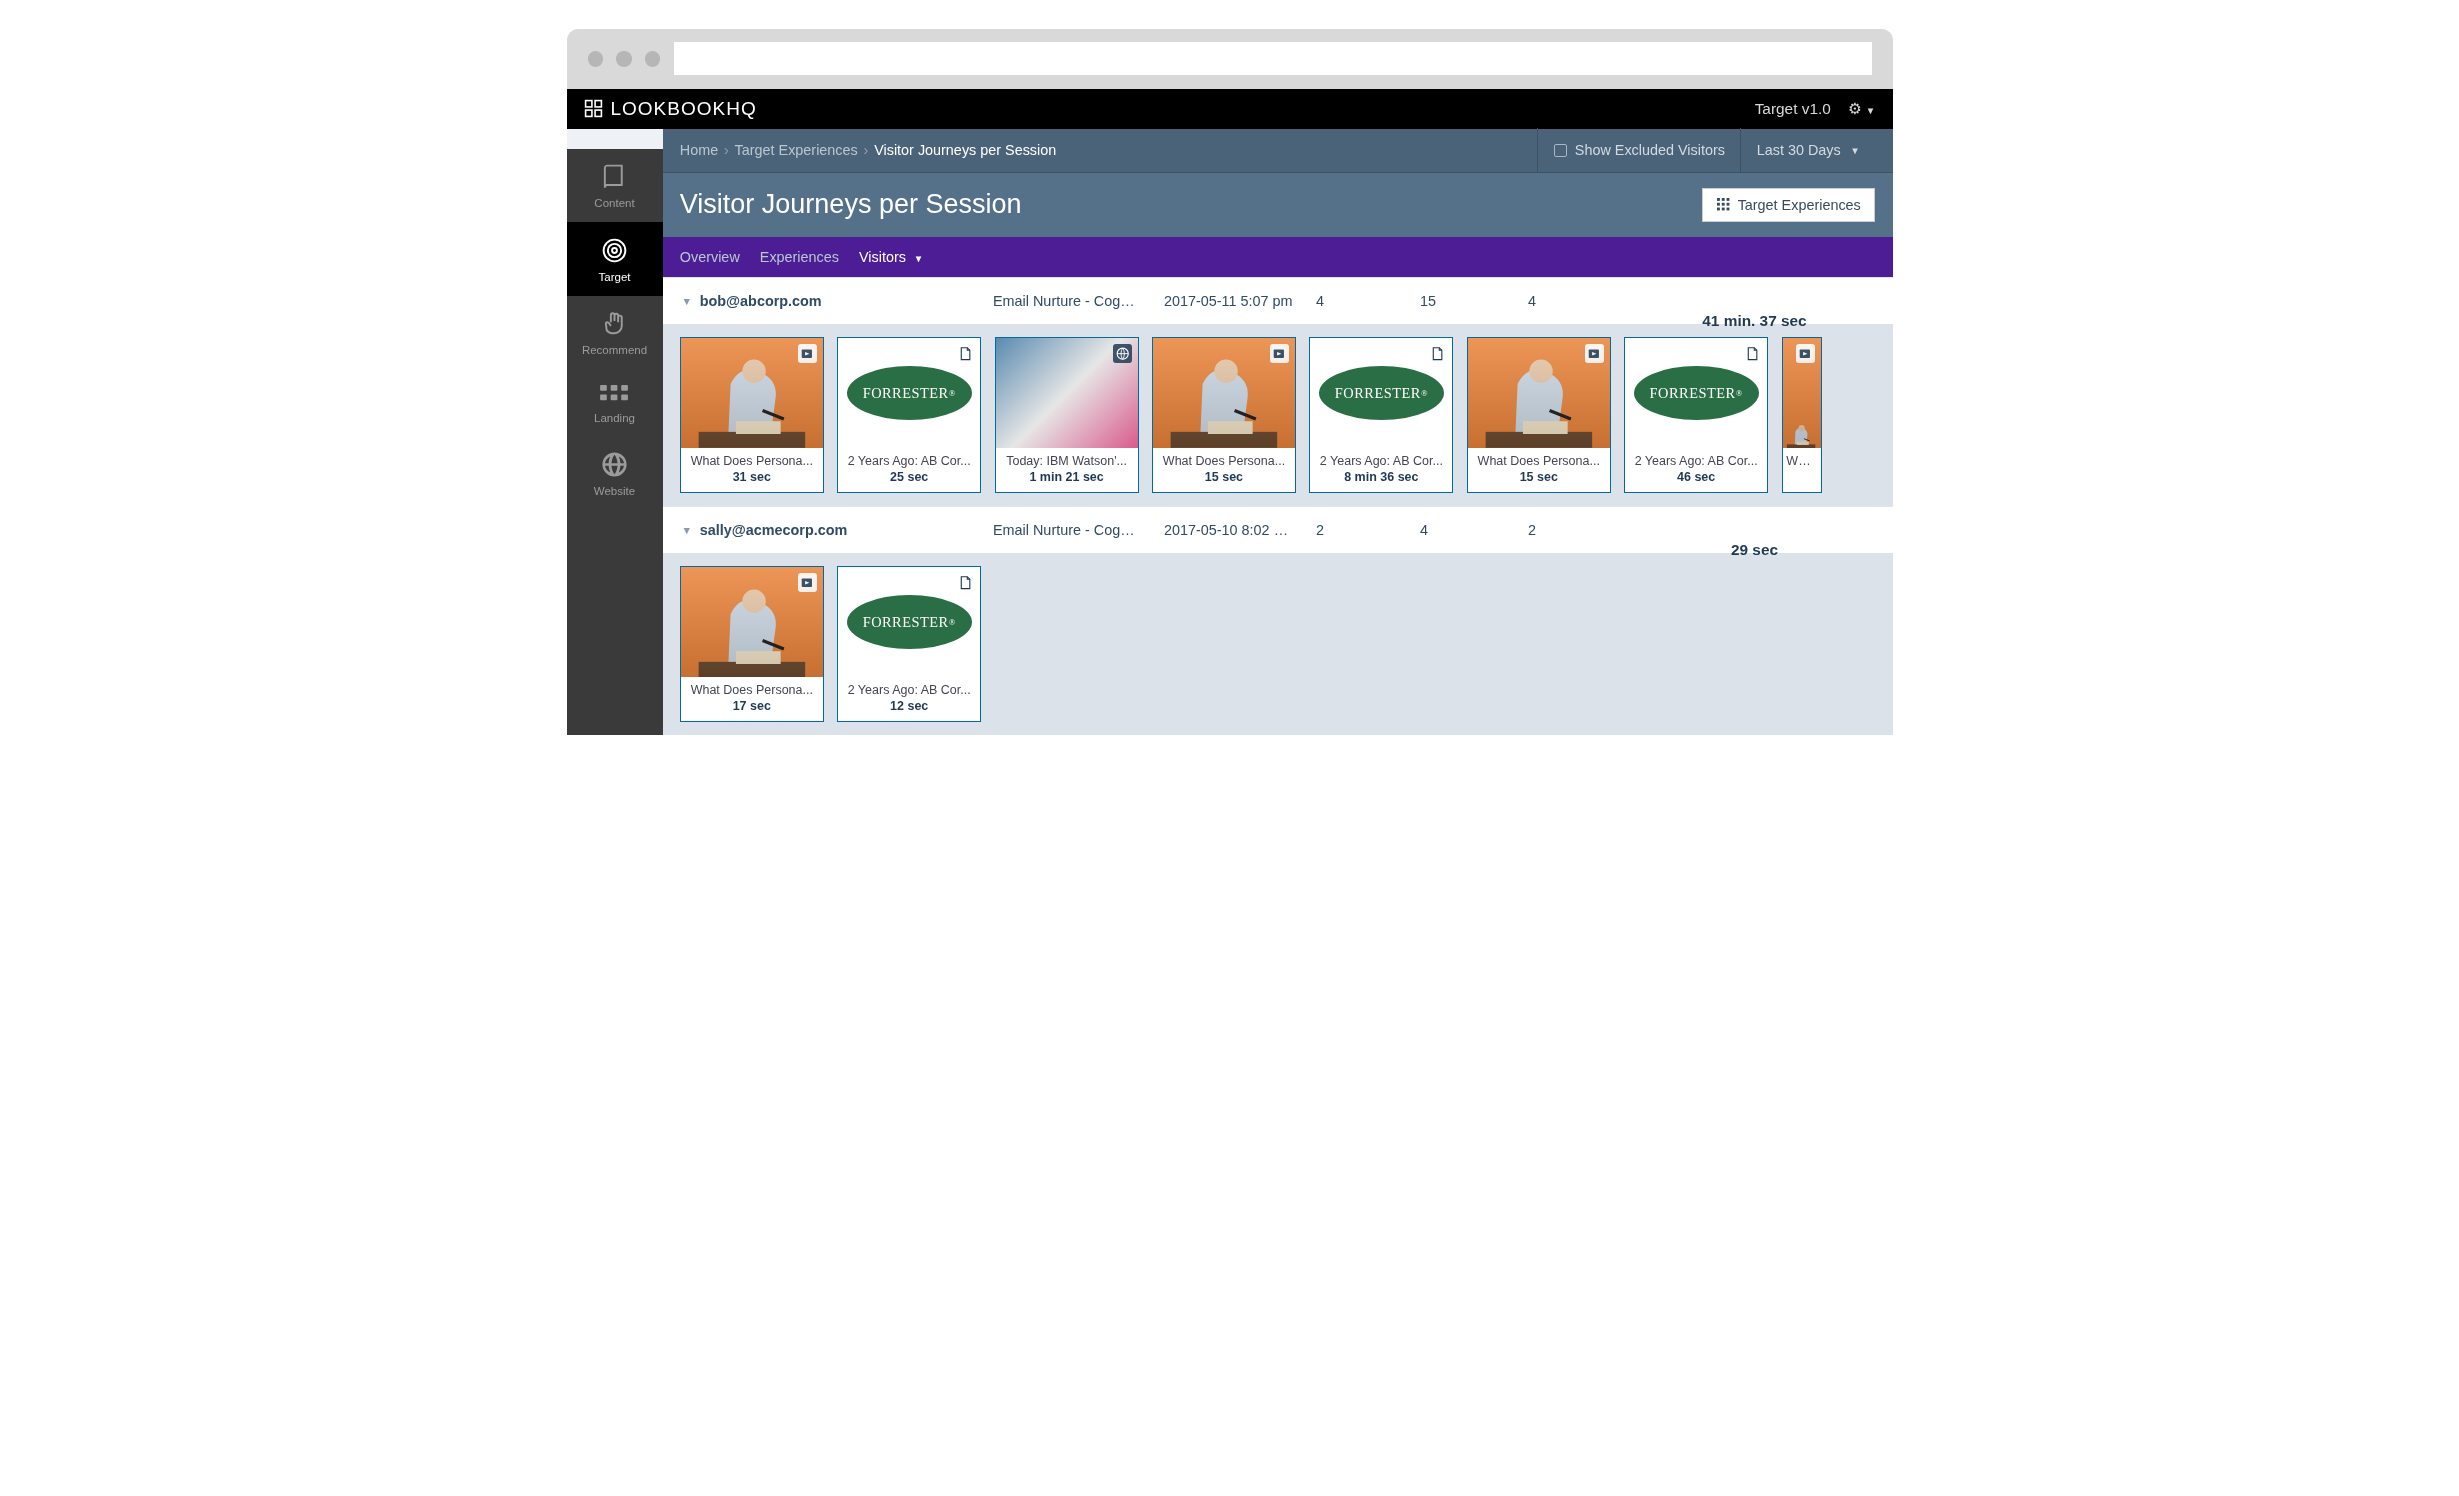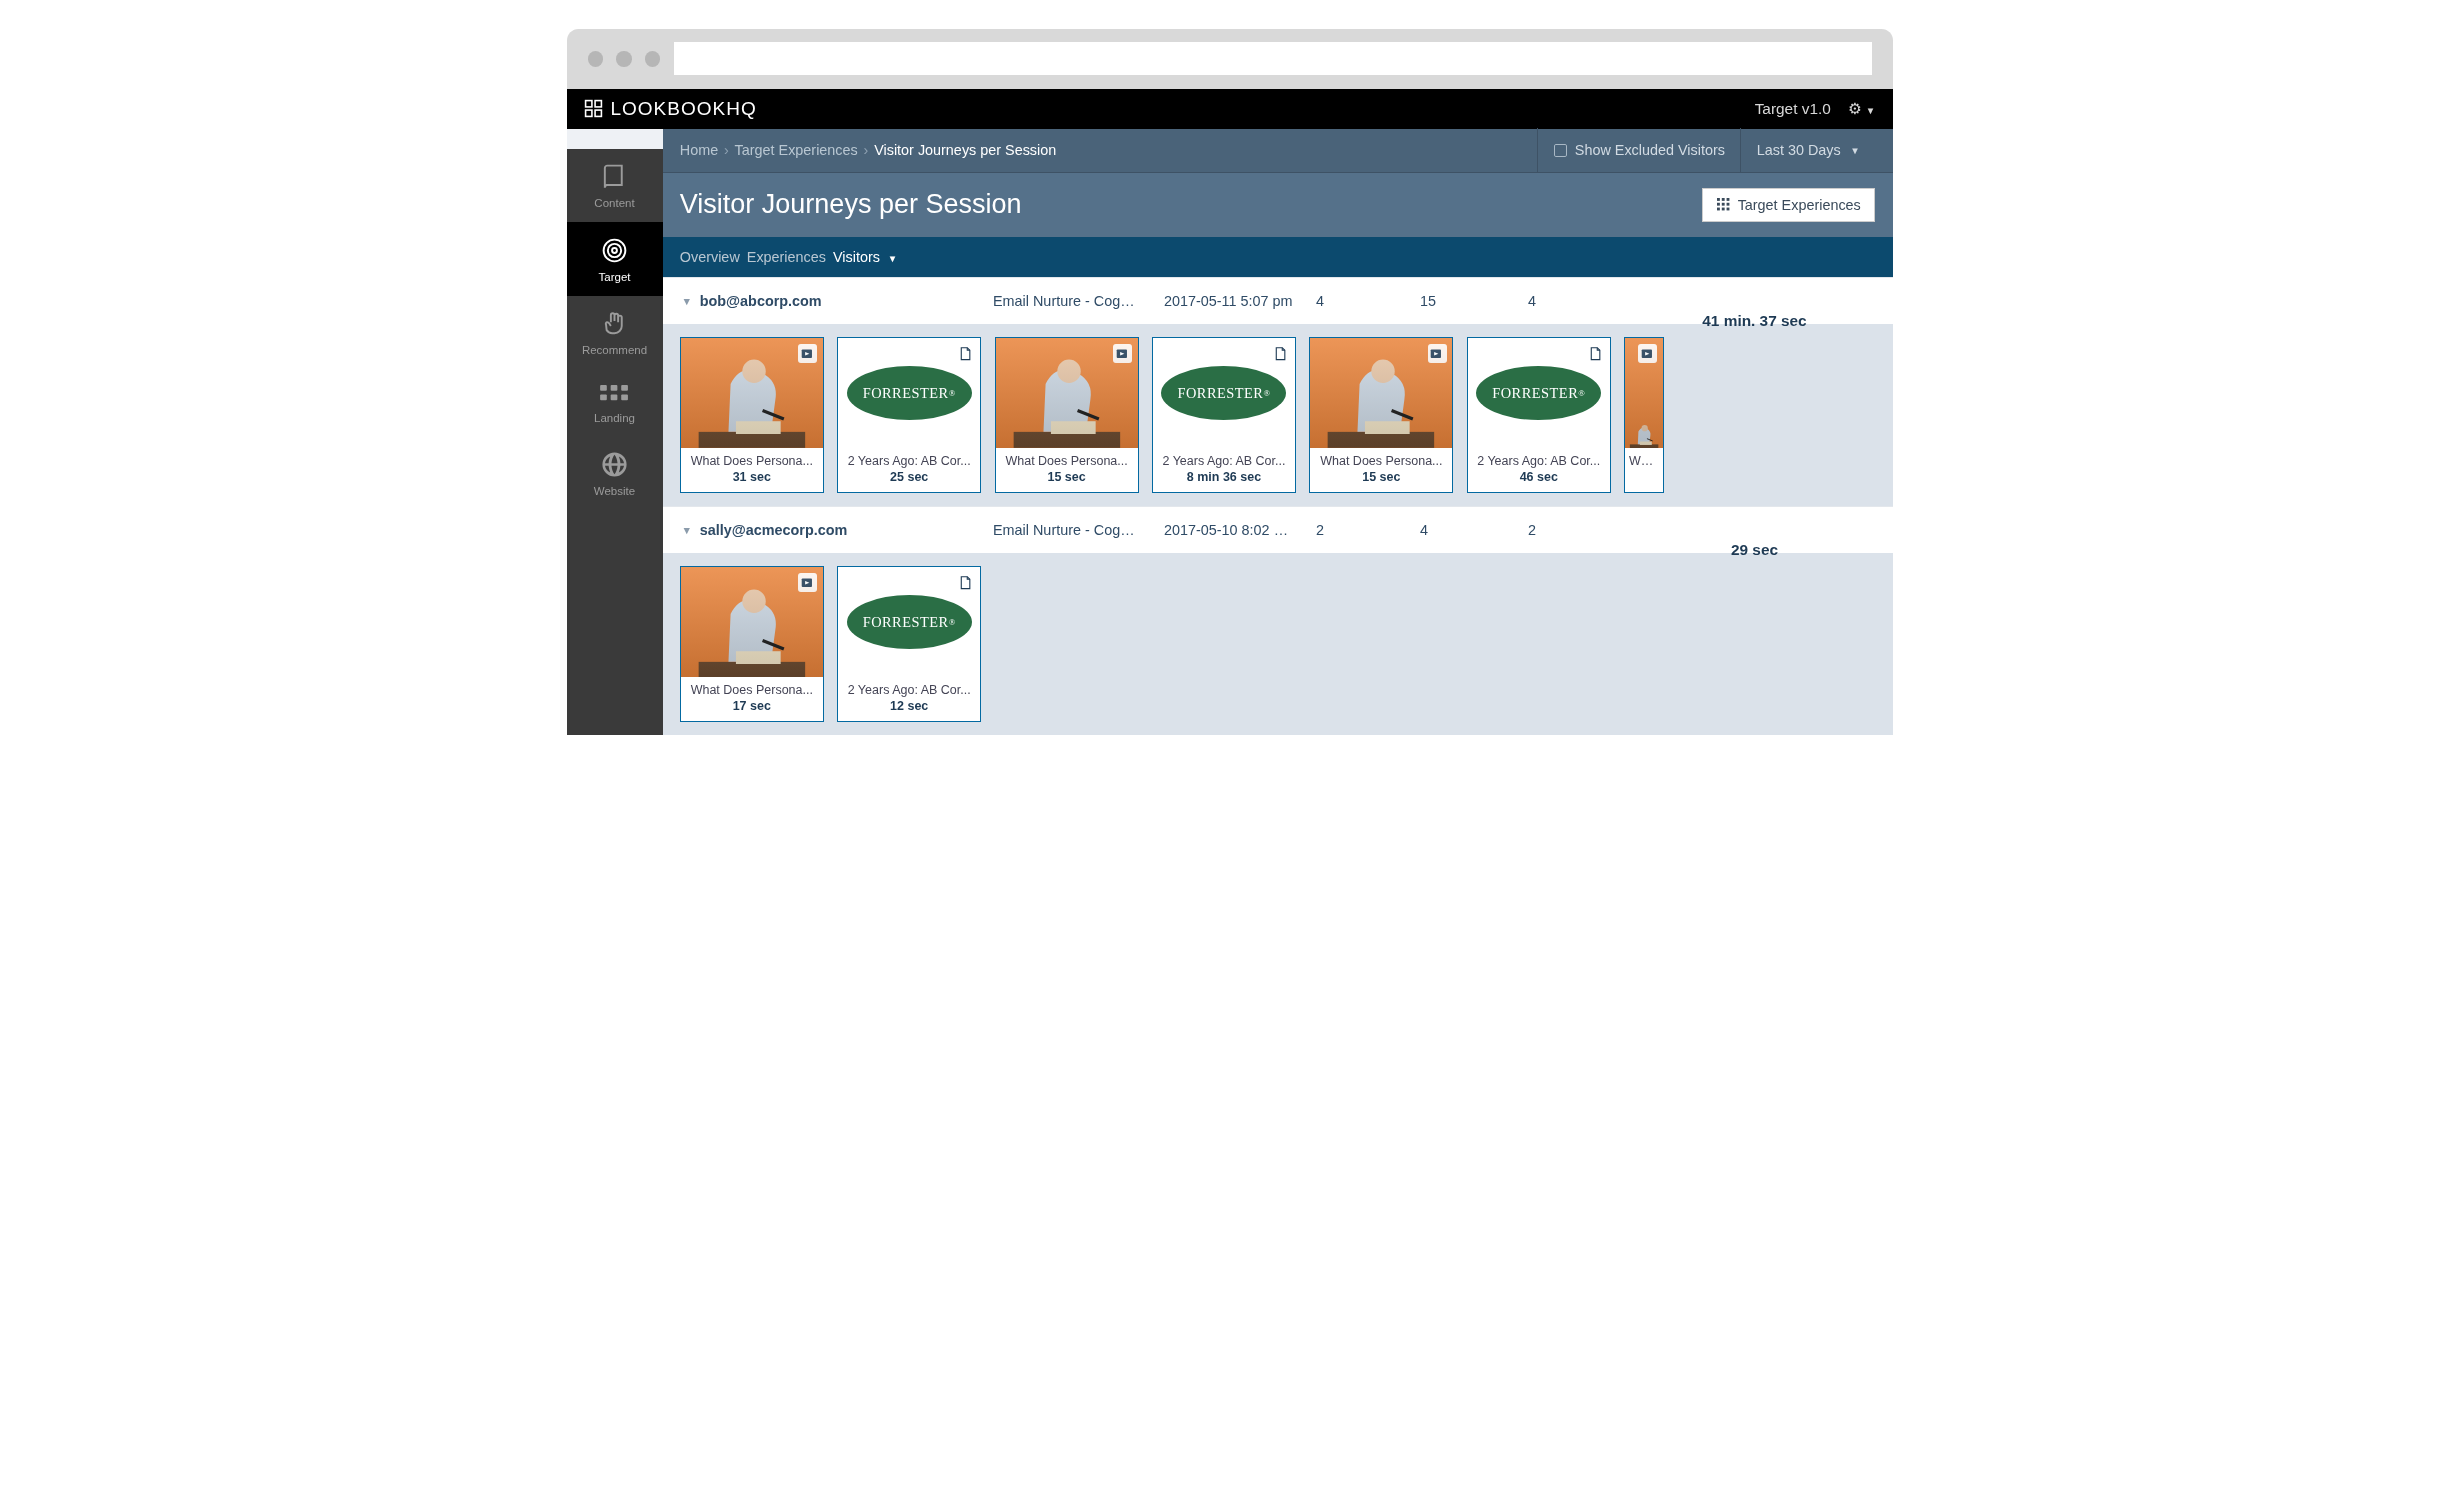--- a/index.html
+++ b/index.html
@@ -46,21 +46,21 @@
 .excluded-box { width: 13.4px; height: 13.4px; border: 1.4px solid #a9b8c5; border-radius: 1.9px; display: inline-block; }
 .date-filter { border-left: 1px solid #3e5265; padding: 0 15.4px; height: 44px; display: flex; align-items: center; gap: 5.8px; cursor: pointer; }
 
 
 .page-header { background: #55718a; display: flex; align-items: center; padding: 15.4px 17.3px 15.4px; }
 .page-title { color: #fff; font-size: 27px; font-weight: 300; }
 .target-exp-btn { margin-left: auto; background: #fff; border: 1px solid #ccc; padding: 7.7px 13.4px; font-size: 14.4px; color: #3a4a5a; cursor: pointer; display: flex; align-items: center; gap: 7.7px; }
 .grid-icon { display: inline-flex; }
 
 
-.tabs { background: #0c4a6e; display: flex; align-items: center; padding: 0 17.3px; gap: 7px; height: 40px; }
+.tabs { background: #4c1d95; display: flex; align-items: center; padding: 0 17.3px; gap: 20px; height: 40px; }
 .tab { color: #b9c7d2; font-size: 14.4px; cursor: pointer; }
 .tab.active { color: #fff; font-weight: 500; }
 
 
 .table-head { background: #445d73; color: #e5ecf3; display: flex; align-items: center; height: 44px; font-size: 14.4px; }
 .col { padding: 0 11.5px; white-space: nowrap; overflow: hidden; text-overflow: ellipsis; }
 .c-visitor     { width: 319px; padding-left: 19px; }
 .c-experience  { width: 171px; }
 .c-visit-time  { width: 152px; }
 .c-engagement  { width: 104px; }
@@ -274,20 +274,33 @@
                   <div class="forrester-oval">FORRESTER<span class="small">®</span></div>
                   <span class="asset-type-badge">
                     <svg width="15.4" height="15.4" viewBox="0 0 18 18">
                       <use href="#ico-pdf"></use>
                     </svg>
                   </span>
                 </div>
                 <div class="asset-meta">
                   <div class="asset-title">2 Years Ago: AB Cor...</div>
                   <div class="asset-time">25 sec</div>
+                </div>
+              </div>
+              <div class="asset-card">
+                <div class="asset-thumb thumb-photo">
+                  <span class="asset-type-badge dark">
+                    <svg width="15.4" height="15.4" viewBox="0 0 18 18">
+                      <use href="#ico-web"></use>
+                    </svg>
+                  </span>
+                </div>
+                <div class="asset-meta">
+                  <div class="asset-title">Today: IBM Watson'...</div>
+                  <div class="asset-time">1 min 21 sec</div>
                 </div>
               </div>
               <div class="asset-card">
                 <div class="asset-thumb thumb-orange">
                   <div class="person">
                     <svg viewBox="0 0 120 90">
                       <use href="#person-write"></use>
                     </svg>
                   </div>
                   <span class="asset-type-badge">

